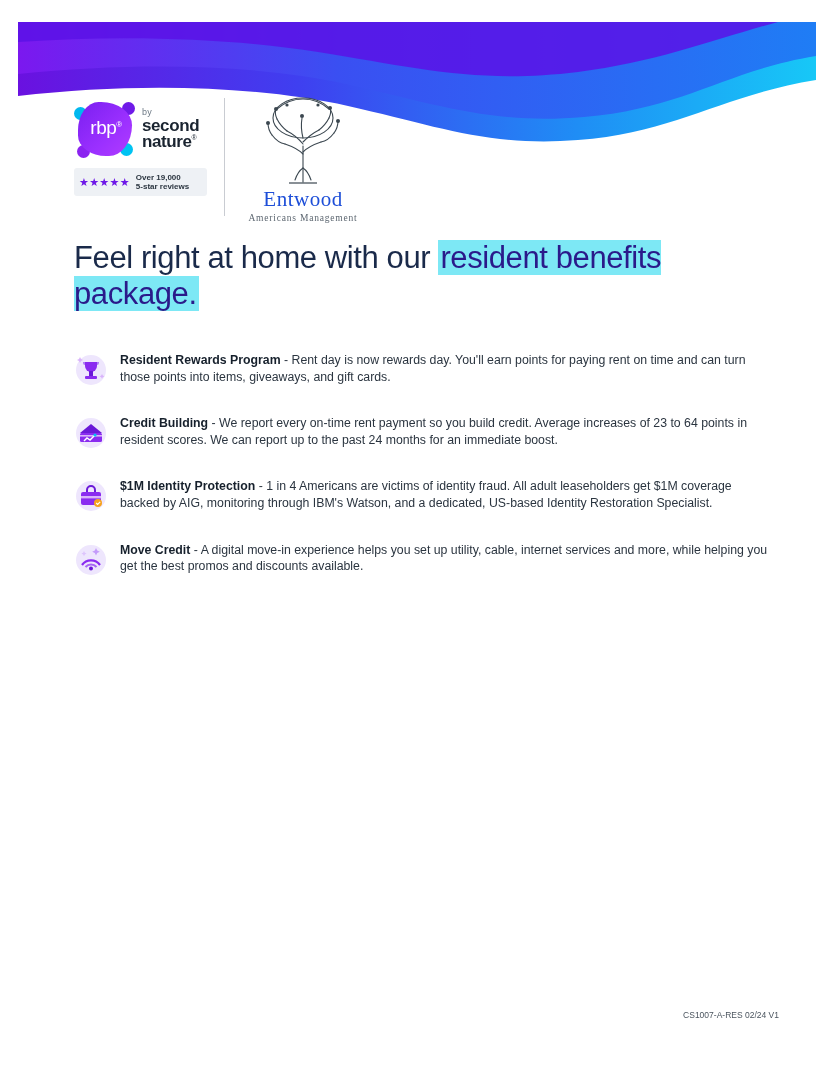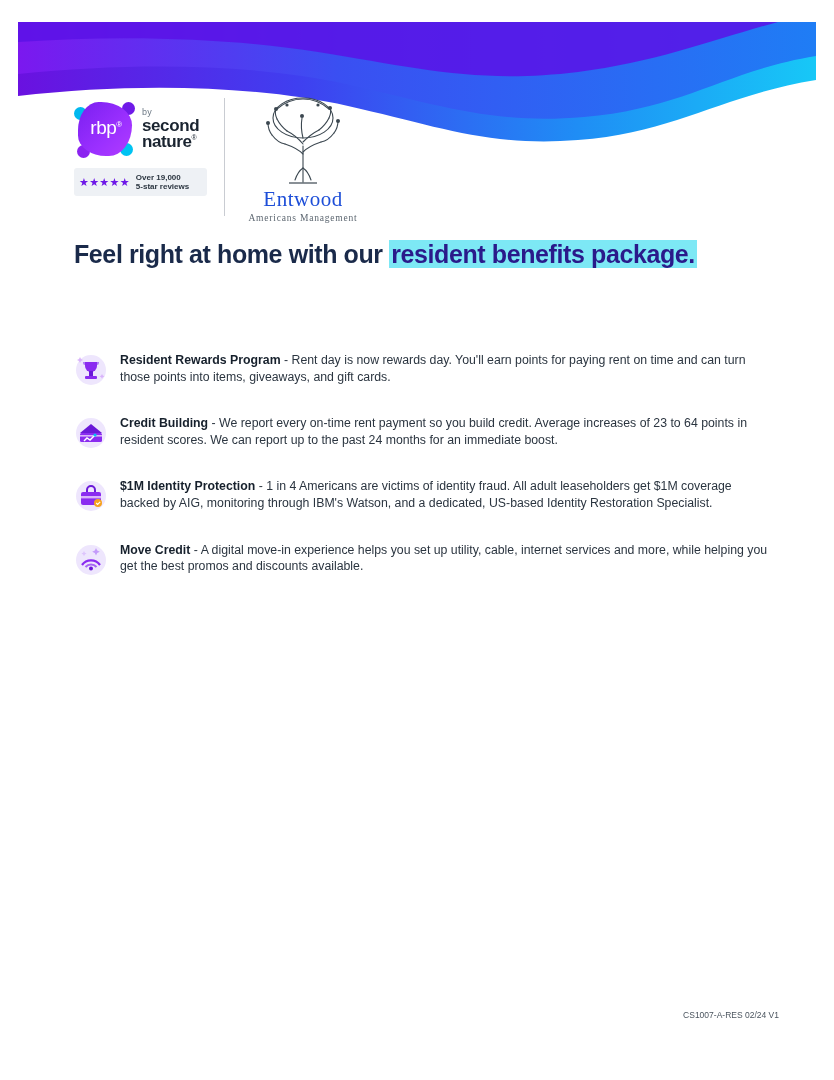--- a/index.html
+++ b/index.html
@@ -167,22 +167,22 @@
     letter-spacing: 0.8px;
     margin-top: 1px;
   }
 
   
   .headline {
     position: absolute;
     left: 74px;
     top: 240px;
     width: 700px;
-    font-size: 25px;
-    font-weight: bold;
+    font-size: 31px;
+    font-weight: normal;
     color: #1a2a4a;
     letter-spacing: -0.4px;
   }
   .headline .hl {
     background: #7de8f5;
     color: #2a1a8a;
     padding: 0 2px;
   }
 
   

